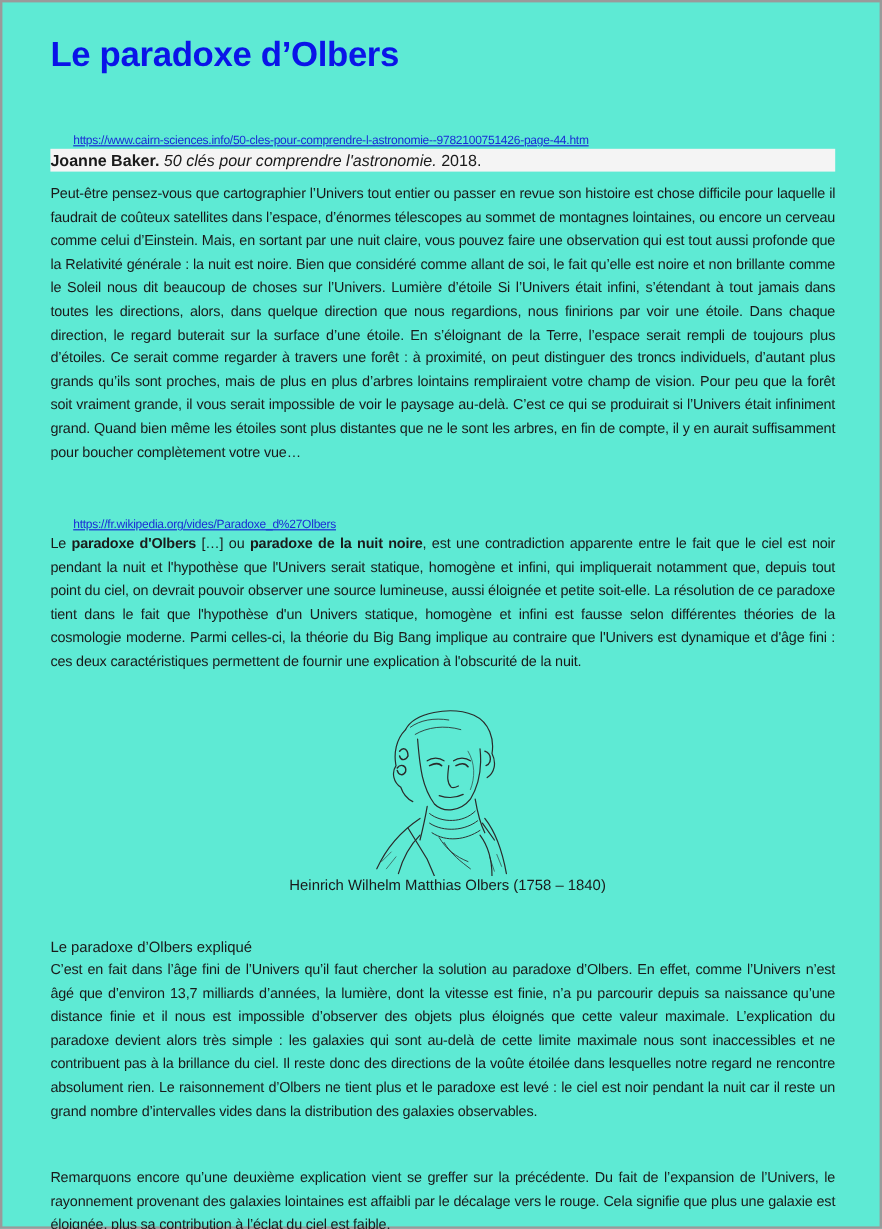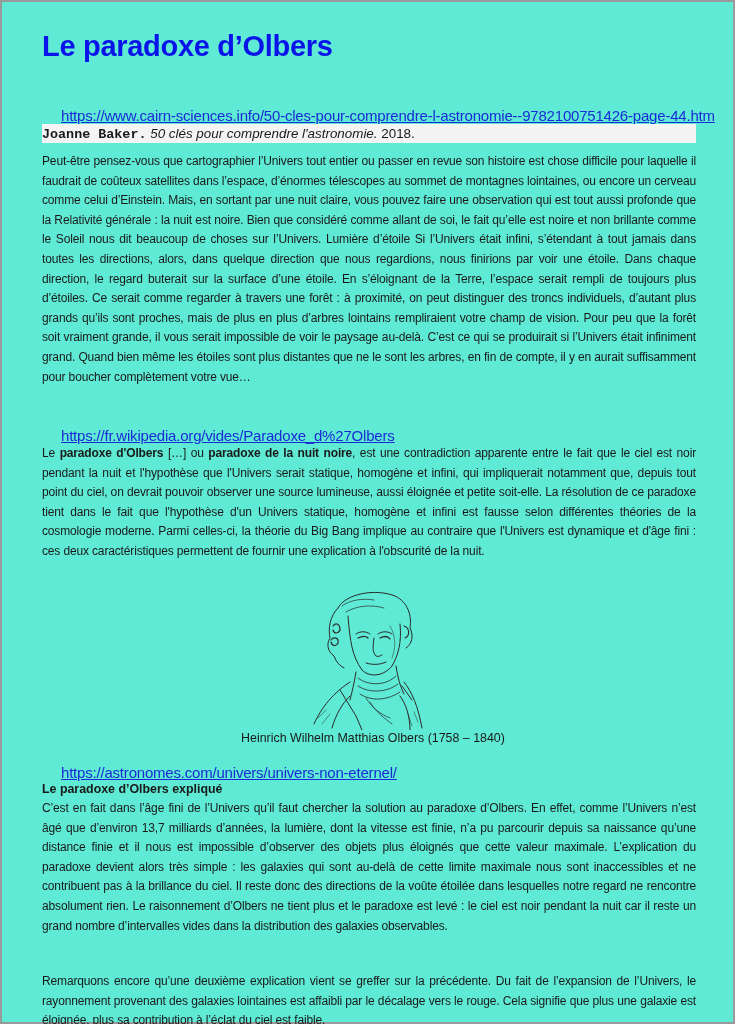--- a/index.html
+++ b/index.html
@@ -14,42 +14,42 @@
       border: 2px solid #9a9a9a;
       background: #5eead4;
     }
     .title {
       position: absolute; left: 40px; top: 28px;
       font-size: 29px; font-weight: bold; color: #0a14e8;
       letter-spacing: -0.3px; white-space: nowrap;
     }
     a.link {
       color: #1a2bd6; 
-      font-size: 15px; letter-spacing: -0.2px; white-space: nowrap; padding-left: 19px;
+      font-size: 10px; letter-spacing: -0.2px; white-space: nowrap; padding-left: 19px;
     }
     .abs { position: absolute; left: 40px; width: 654px; }
     .cite {
       background: #f4f4f4; font-size: 13.4px; line-height: 19px;
       padding-left: 0; height: 19px; white-space: nowrap;
     }
-    .cite .author { font-weight: bold; font-family: Liberation Mono, monospace; }
+    .cite .author { font-weight: bold; }
     .cite .book { font-weight: normal; font-style: italic; }
     .para {
       font-size: 12px; line-height: 19.6px; text-align: justify;
       letter-spacing: -0.15px; margin: 0;
     }
     .para b { font-weight: bold; }
     .portrait {
       position: absolute; left: 298px; top: 584px; width: 135px; height: 144px;
     }
     .caption {
       position: absolute; left: 0; top: 727px; width: 735px; text-align: center;
       font-size: 12.4px; line-height: 18px; padding-left: 7px; box-sizing: border-box;
     }
-    .subhead { font-weight: bold; font-size: 12.4px; line-height: 19px; }
+    .subhead { font-weight: normal; font-size: 12.4px; line-height: 19px; }
   </style>
 </head>
 <body>
 
 <div class="page">
 
   <div class="title">Le paradoxe d’Olbers</div>
 
   <div class="abs" style="top:105px;">
     <a class="link" href="#">https://www.cairn-sciences.info/50-cles-pour-comprendre-l-astronomie--9782100751426-page-44.htm</a>
@@ -89,20 +89,17 @@
 
       <path d="M50 96 C 38 104, 24 116, 14 138 M 50 110 C 42 118, 36 128, 32 142"></path>
       <path d="M40 104 L 56 130 L 62 144"></path>
       <path d="M104 96 C 112 106, 118 120, 122 142 M 100 110 C 106 118, 110 130, 110 144"></path>
       <path d="M102 100 L 112 114"></path>
       <path d="M18 132 L 26 124 M 22 138 L 30 128 M 114 126 L 118 136 M 108 128 L 112 140" stroke-width="0.5"></path>
     </g>
   </svg>
   <div class="caption">Heinrich Wilhelm Matthias Olbers (1758 – 1840)</div>
 
-  <div class="abs" style="top:762px;">
-    <a class="link" href="#">https://astronomes.com/univers/univers-non-eternel/</a>
-  </div>
   <div class="abs subhead" style="top:778px;">Le paradoxe d’Olbers expliqué</div>
   <p class="abs para" style="top:797px;">C’est en fait dans l’âge fini de l’Univers qu’il faut chercher la solution au paradoxe d’Olbers. En effet, comme l’Univers n’est âgé que d’environ 13,7 milliards d’années, la lumière, dont la vitesse est finie, n’a pu parcourir depuis sa naissance qu’une distance finie et il nous est impossible d’observer des objets plus éloignés que cette valeur maximale. L’explication du paradoxe devient alors très simple : les galaxies qui sont au-delà de cette limite maximale nous sont inaccessibles et ne contribuent pas à la brillance du ciel. Il reste donc des directions de la voûte étoilée dans lesquelles notre regard ne rencontre absolument rien. Le raisonnement d’Olbers ne tient plus et le paradoxe est levé : le ciel est noir pendant la nuit car il reste un grand nombre d’intervalles vides dans la distribution des galaxies observables.</p>
   <p class="abs para" style="top:970px;">Remarquons encore qu’une deuxième explication vient se greffer sur la précédente. Du fait de l’expansion de l’Univers, le rayonnement provenant des galaxies lointaines est affaibli par le décalage vers le rouge. Cela signifie que plus une galaxie est éloignée, plus sa contribution à l’éclat du ciel est faible.</p>
 
 </div>
 
 </body></html>

